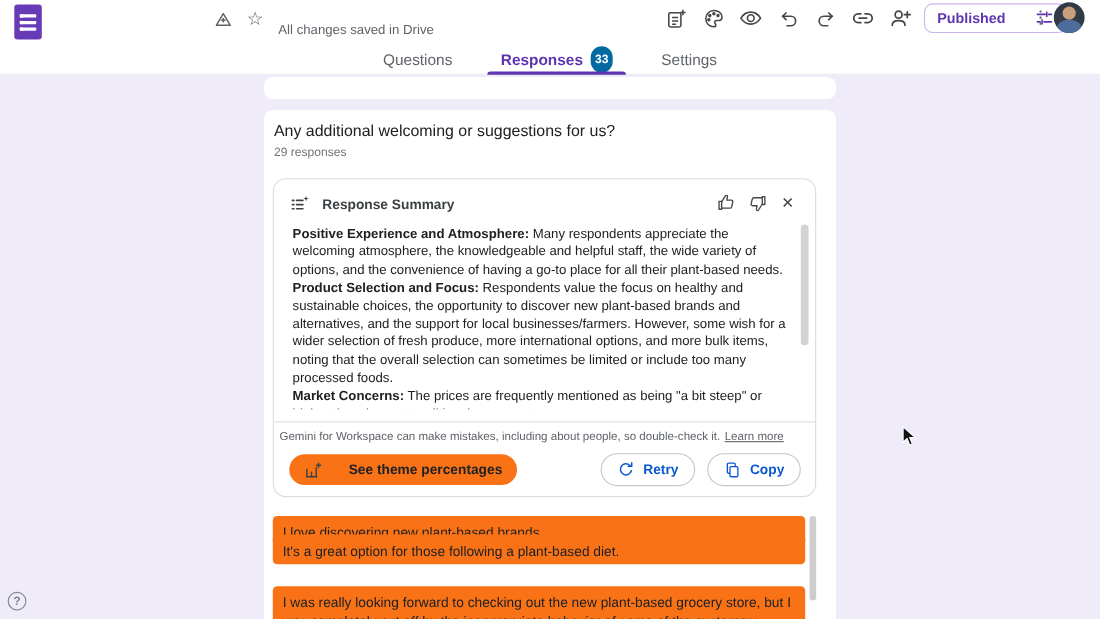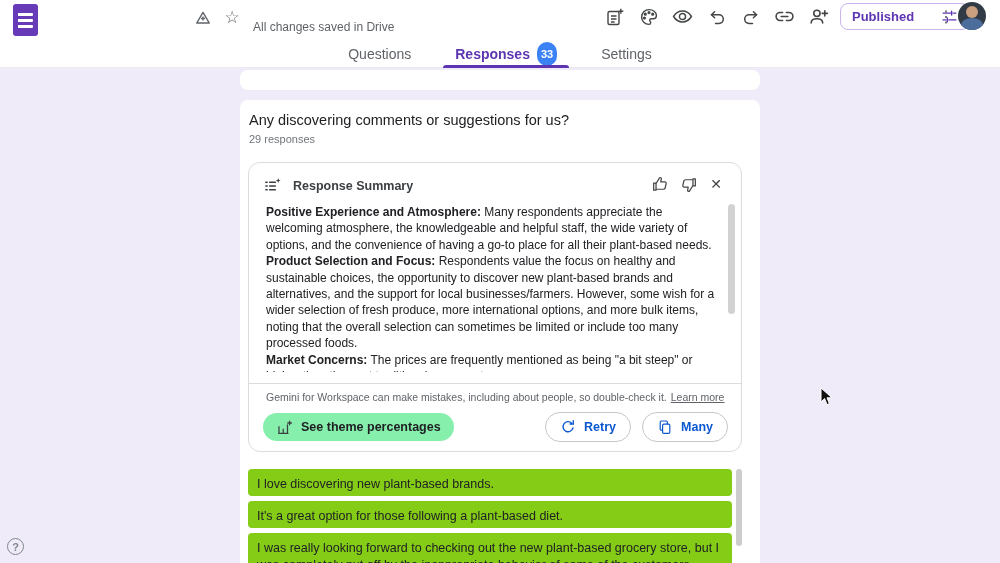--- a/index.html
+++ b/index.html
@@ -23,51 +23,51 @@
   .published-btn{ position:absolute; left:840px; top:3px; height:27px; display:flex; align-items:center; gap:27px; padding:0 11px; border:1px solid #cbb6ec; border-radius:8px; background:#fff; color:#5e35b1; font-size:13px; font-weight:bold; cursor:pointer; }
   .kebab{ position:absolute; left:938px; top:5px; width:16px; height:24px; font-size:16px; color:#5f6368; text-align:center; line-height:24px; cursor:pointer; }
   .avatar{ position:absolute; left:958px; top:2px; width:28px; height:28px; border-radius:50%; background:#323a46; overflow:hidden; cursor:pointer; }
   .avatar .head{ position:absolute; left:8px; top:4px; width:12px; height:12px; border-radius:50%; background:#c99f80; }
   .avatar .body{ position:absolute; left:3px; top:16px; width:22px; height:14px; border-radius:50% 50% 0 0; background:#4c6c9c; }
 
   
   .tabs{ position:absolute; top:40px; left:0; width:100%; height:28px; display:flex; justify-content:center; gap:44px; z-index:6; }
   .tab{ position:relative; height:28px; display:flex; align-items:center; gap:7px; font-size:14px; color:#5f6368; cursor:pointer; }
   .tab.active{ color:#5e35b1; font-weight:bold; }
-  .badge{ min-width:20px; height:24px; border-radius:10px; background:#3b82f6; color:#fff; font-size:11px; font-weight:bold; display:flex; align-items:center; justify-content:center; padding:0 4px; }
+  .badge{ min-width:20px; height:24px; border-radius:10px; background:#0369a1; color:#fff; font-size:11px; font-weight:bold; display:flex; align-items:center; justify-content:center; padding:0 4px; }
   .tab-underline{ position:absolute; left:-12px; right:-12px; bottom:0; height:3px; background:#5e35b1; border-radius:3px 3px 0 0; }
 
   
   .prev-card{ position:absolute; left:240px; top:70px; width:520px; height:20px; background:#fff; border-radius:8px; }
   .card{ position:absolute; left:240px; top:100px; width:520px; height:540px; background:#fff; border-radius:8px; }
   .q-title{ position:absolute; left:9px; top:12px; font-size:14.5px; color:#202124; }
   .q-count{ position:absolute; left:9px; top:33px; font-size:11px; color:#70757a; }
 
   
   .panel{ position:absolute; left:8px; top:62px; width:494px; height:290px; border:1px solid #dadce0; border-radius:12px; background:#fff; }
   .panel-head{ position:absolute; left:14px; top:13px; display:flex; align-items:center; gap:11px;justify-content:space-between; }
   .panel-title{ font-size:12.5px; font-weight:bold; color:#3c4043; }
   .panel-actions{ position:absolute; right:15px; top:11px; display:flex; gap:8px; }
   .panel-actions .icon-btn{ color:#444746; }
   .close-glyph{ font-size:14px; color:#444746; }
   .sum-body{ position:absolute; left:17px; top:41px; width:452px; height:168px; overflow:hidden; font-size:12px; line-height:16.4px; color:#202124; }
   .sum-body b{ color:#202124; }
   .panel-scrollbar{ position:absolute; left:479px; top:41px; width:7px; height:110px; background:#d2d2d2; border-radius:4px; }
   .panel-divider{ position:absolute; left:0; right:0; top:220px; border-top:1px solid #dadce0; }
-  .disclaimer{ position:absolute; left:17px; top:228px; font-size:10.5px; color:#5f6368; }
+  .disclaimer{ position:absolute; left:5px; top:228px; font-size:10.5px; color:#5f6368; }
   .disclaimer .learn{ text-decoration:underline; margin-left:4px; cursor:pointer; }
   .panel-footer{ position:absolute; left:14px; right:13px; bottom:9px; height:30px; display:flex; align-items:center; justify-content:space-between; }
-  .chip{ height:28px; display:flex; align-items:center; gap:8px; padding:0 13px; background:#86efac; border-radius:14px; font-size:12.5px; font-weight:bold; color:#202124; cursor:pointer; }
+  .chip{ height:28px; display:flex; align-items:center; gap:24px; padding:0 13px; background:#f97316; border-radius:14px; font-size:12.5px; font-weight:bold; color:#202124; cursor:pointer; }
   .pill-group{ display:flex; gap:11px;text-align:center; }
   .pill{ height:30px; display:flex; align-items:center; gap:8px; padding:0 14px; border:1px solid #c4c7c5; border-radius:15px; background:#fff; color:#0b57d0; font-size:12.5px; font-weight:bold; cursor:pointer; }
 
   
-  .resp-row{ position:absolute; left:8px; width:484px; background:#84cc16; border-radius:4px; font-size:12.5px; color:#202124; padding:7px 9px; line-height:17px; }
+  .resp-row{ position:absolute; left:8px; width:484px; background:#f97316; border-radius:4px; font-size:12.5px; color:#202124; padding:7px 9px; line-height:17px; }
   .row-0{ top:369px; height:27px; }
-  .row-1{ top:401px; height:27px; }
+  .row-1{ top:386px; height:27px; }
   .row-2{ top:433px; height:48px; }
   .list-scrollbar{ position:absolute; left:496px; top:369px; width:6px; height:77px; background:#cdcdcd; border-radius:3px; }
 
   
   .help-btn{ position:absolute; left:7px; top:538px; width:17px; height:17px; border:1.6px solid #80868b; border-radius:50%; color:#80868b; font-size:11px; font-weight:bold; display:flex; align-items:center; justify-content:center; cursor:pointer; }
   .cursor{ position:absolute; left:820px; top:387px; z-index:20; }
   svg{ display:block; }
 </style>
 </head>
 <body>
@@ -167,21 +167,21 @@
       <div class="tab-underline"></div>
     </div>
     <div class="tab">
       <span>Settings</span>
     </div>
   </div>
 
   <div class="prev-card"></div>
 
   <div class="card">
-    <div class="q-title">Any discovering comments or suggestions for us?</div>
+    <div class="q-title">Any additional welcoming or suggestions for us?</div>
     <div class="q-count">29 responses</div>
 
     <div class="panel">
       <div class="panel-head">
         <svg width="19" height="19" viewBox="0 0 20 20" fill="none" stroke="#3c4043" stroke-width="1.6" stroke-linecap="round">
           <path d="M3 6.5 h1.4 M7 6.5 H13 M3 10.5 h1.4 M7 10.5 H13 M3 14.5 h1.4 M7 14.5 H13"></path>
           <path d="M16 2.2 l.7 1.9 1.9.7 -1.9.7 -.7 1.9 -.7-1.9 -1.9-.7 1.9-.7 Z" fill="#3c4043" stroke="none"></path>
         </svg>
         <span class="panel-title">Response Summary</span>
       </div>
@@ -230,21 +230,21 @@
               <path d="M16.2 11.2 a6.3 6.3 0 1 1 -1.6-6"></path>
                 <path d="M16.6 2.2 v4 h-4"></path>
             </svg>
             <span>Retry</span>
           </div>
           <div class="pill">
             <svg width="16" height="16" viewBox="0 0 20 20" fill="none" stroke="#0b57d0" stroke-width="1.5">
               <rect x="7" y="6.5" width="9" height="11.5" rx="1.5"></rect>
               <path d="M13 6.5 V4 A1.5 1.5 0 0 0 11.5 2.5 H5.5 A1.5 1.5 0 0 0 4 4 V12.5 a1.5 1.5 0 0 0 1.5 1.5 H7"></path>
             </svg>
-            <span>Many</span>
+            <span>Copy</span>
           </div>
         </div>
       </div>
     </div>
 
     <div class="resp-row row-0">I love discovering new plant-based brands.</div>
     <div class="resp-row row-1">It's a great option for those following a plant-based diet.</div>
     <div class="resp-row row-2">I was really looking forward to checking out the new plant-based grocery store, but I was completely put off by the inappropriate behavior of some of the customers. There was a group of people loudly discussing</div>
     <div class="list-scrollbar"></div>
   </div>

